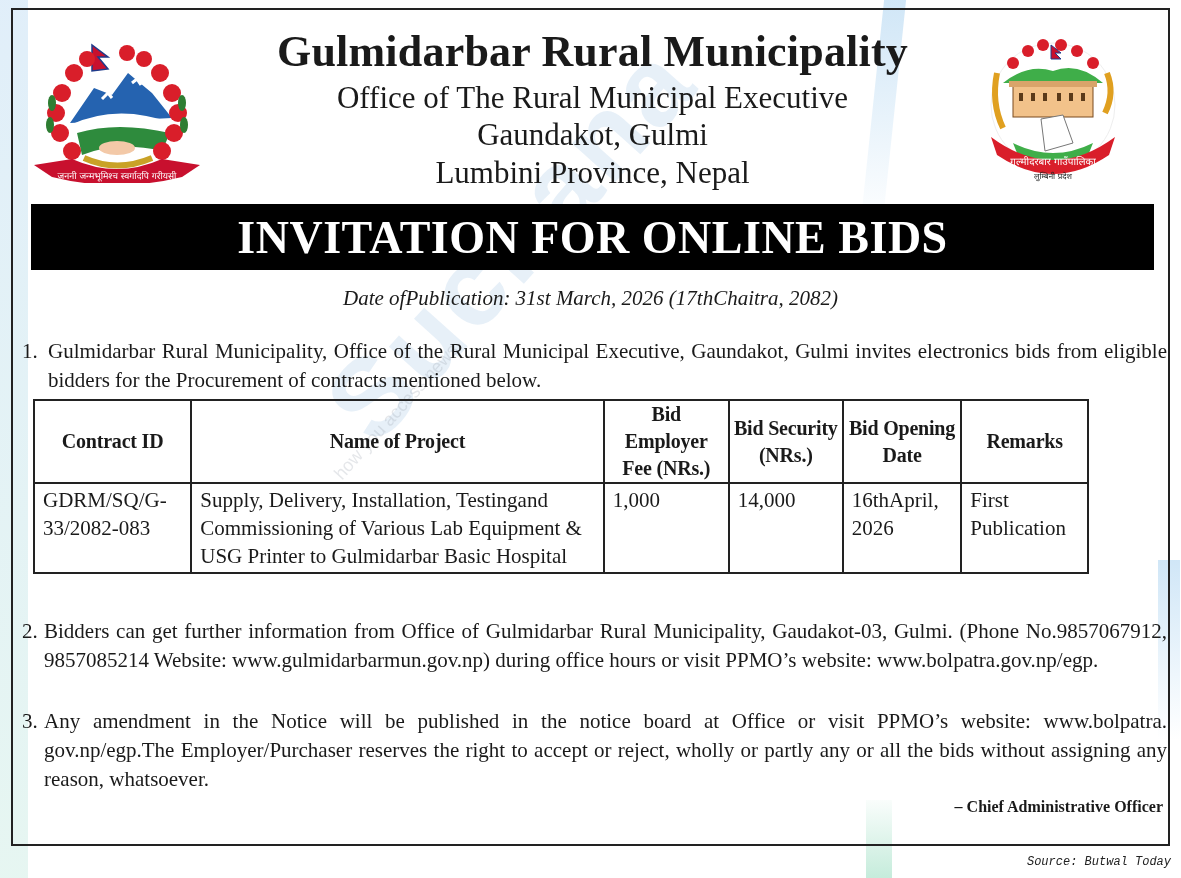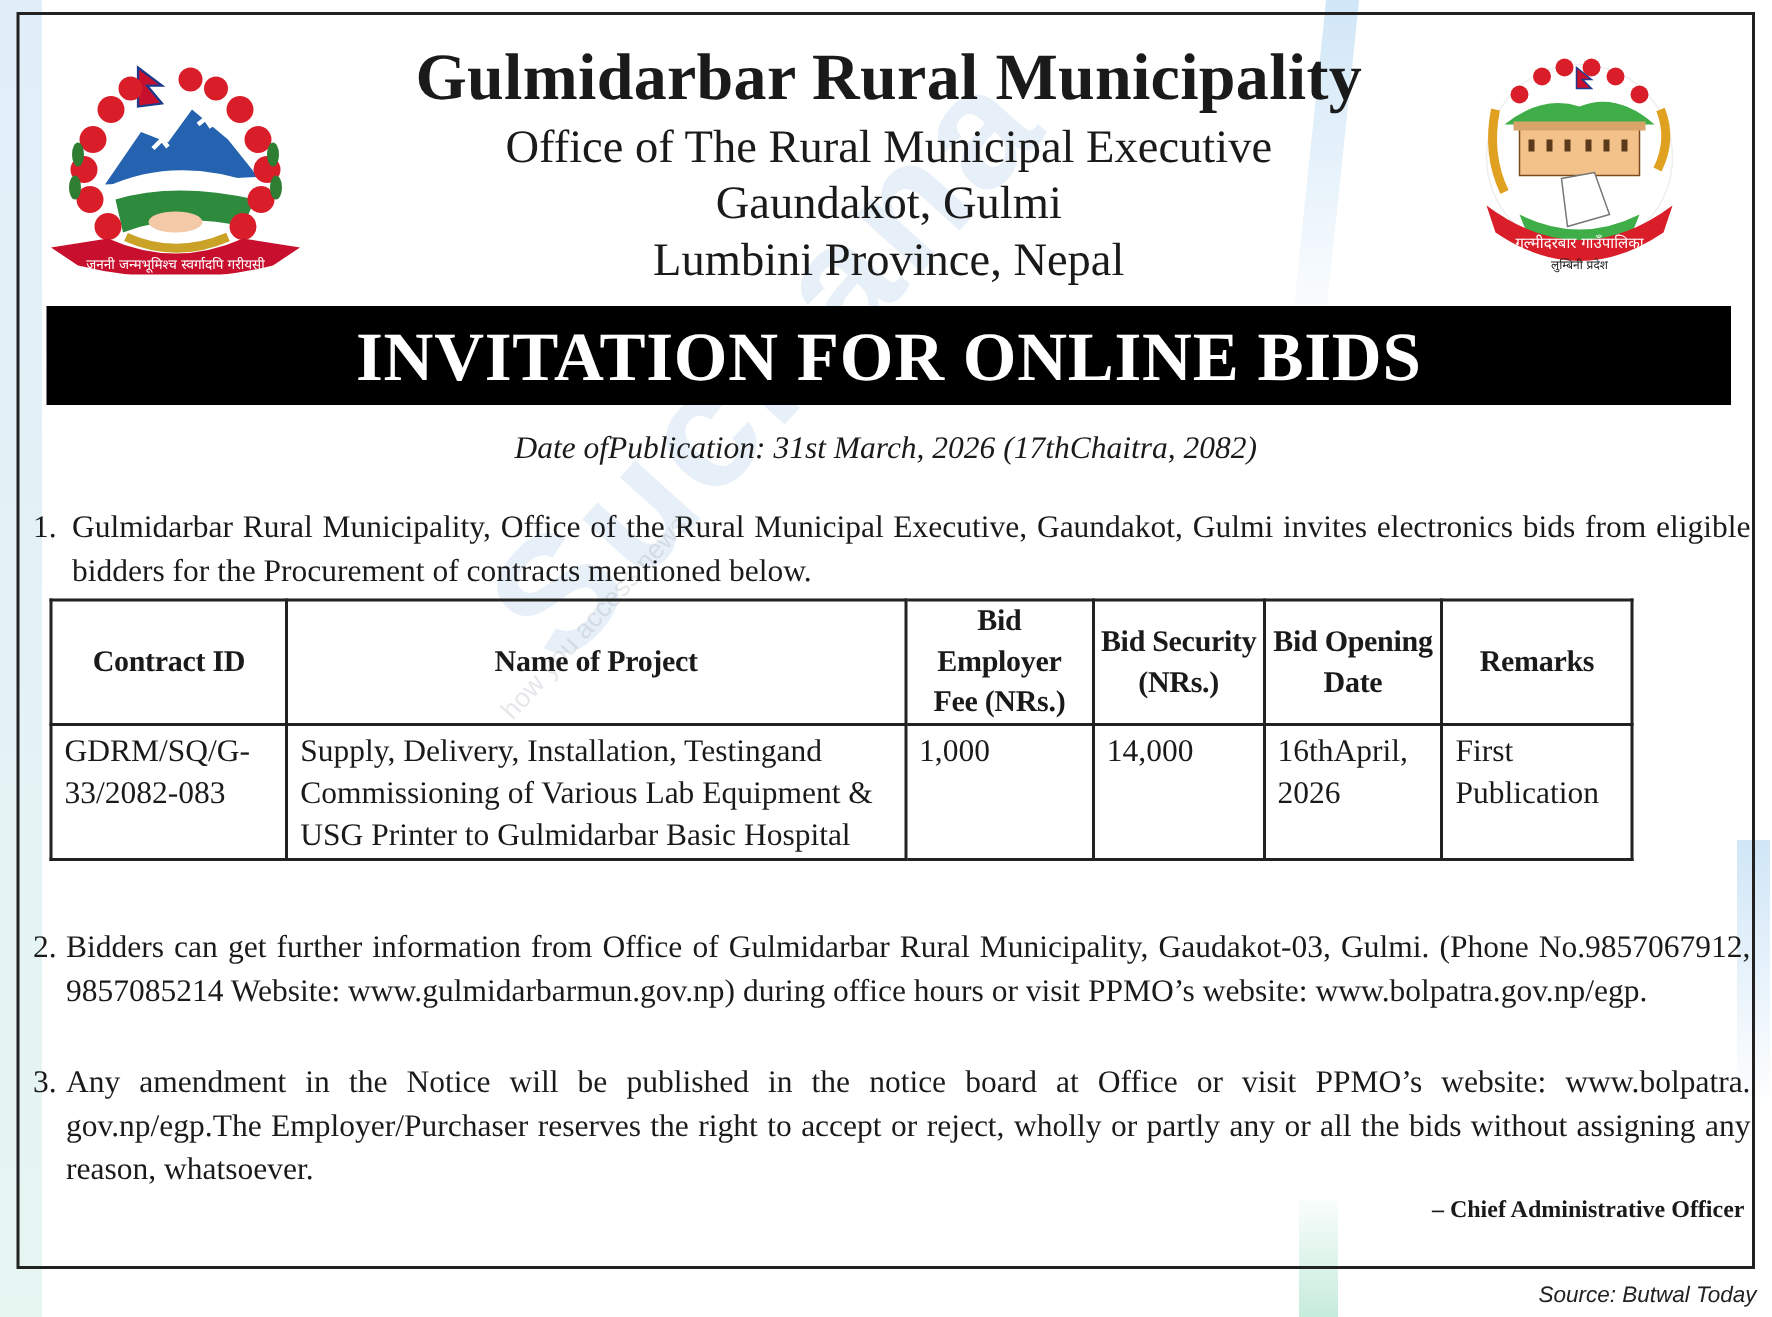--- a/index.html
+++ b/index.html
@@ -41,21 +41,21 @@
   .p2 { top: 617px; }
   .p3 { top: 707px; }
 
   table.bids { position: absolute; left: 33px; top: 399px; width: 1056px; border-collapse: collapse; font-size: 21px; }
   table.bids th, table.bids td { border: 2px solid #222; padding: 2px 8px; vertical-align: top; line-height: 28px; }
   table.bids th { font-weight: bold; font-size: 20px; text-align: center; vertical-align: middle; height: 56px; line-height: 27px; padding: 0 4px; letter-spacing: -0.2px; }
   table.bids td { height: 82px; }
   table.bids tr.r2 td { height: 56px; }
 
   .sign { position: absolute; right: 18px; top: 798px; font-size: 16px; font-weight: bold; }
-  .source { position: absolute; right: 10px; top: 855px; font-family: Liberation Sans, sans-serif; font-style: italic; font-size: 15px; color: #222; }
+  .source { position: absolute; right: 10px; top: 855px; font-family: Liberation Mono, monospace; font-style: italic; font-size: 12px; color: #222; }
 </style>
 </head>
 <body>
 
 <div class="wm wm-stripe-left"></div>
 <div class="wm wm-text">Suchana</div>
 <div class="wm wm-sub">how you access news</div>
 <div class="wm wm-shard" style="left:872px;top:0;transform:skewX(-6deg);"></div>
 <div class="wm wm-shard" style="left:1158px;top:560px;height:180px;"></div>
 <div class="wm" style="left:866px;top:800px;width:26px;height:78px;background:linear-gradient(0deg,rgba(150,220,190,0.55),rgba(150,220,190,0.05));"></div>

